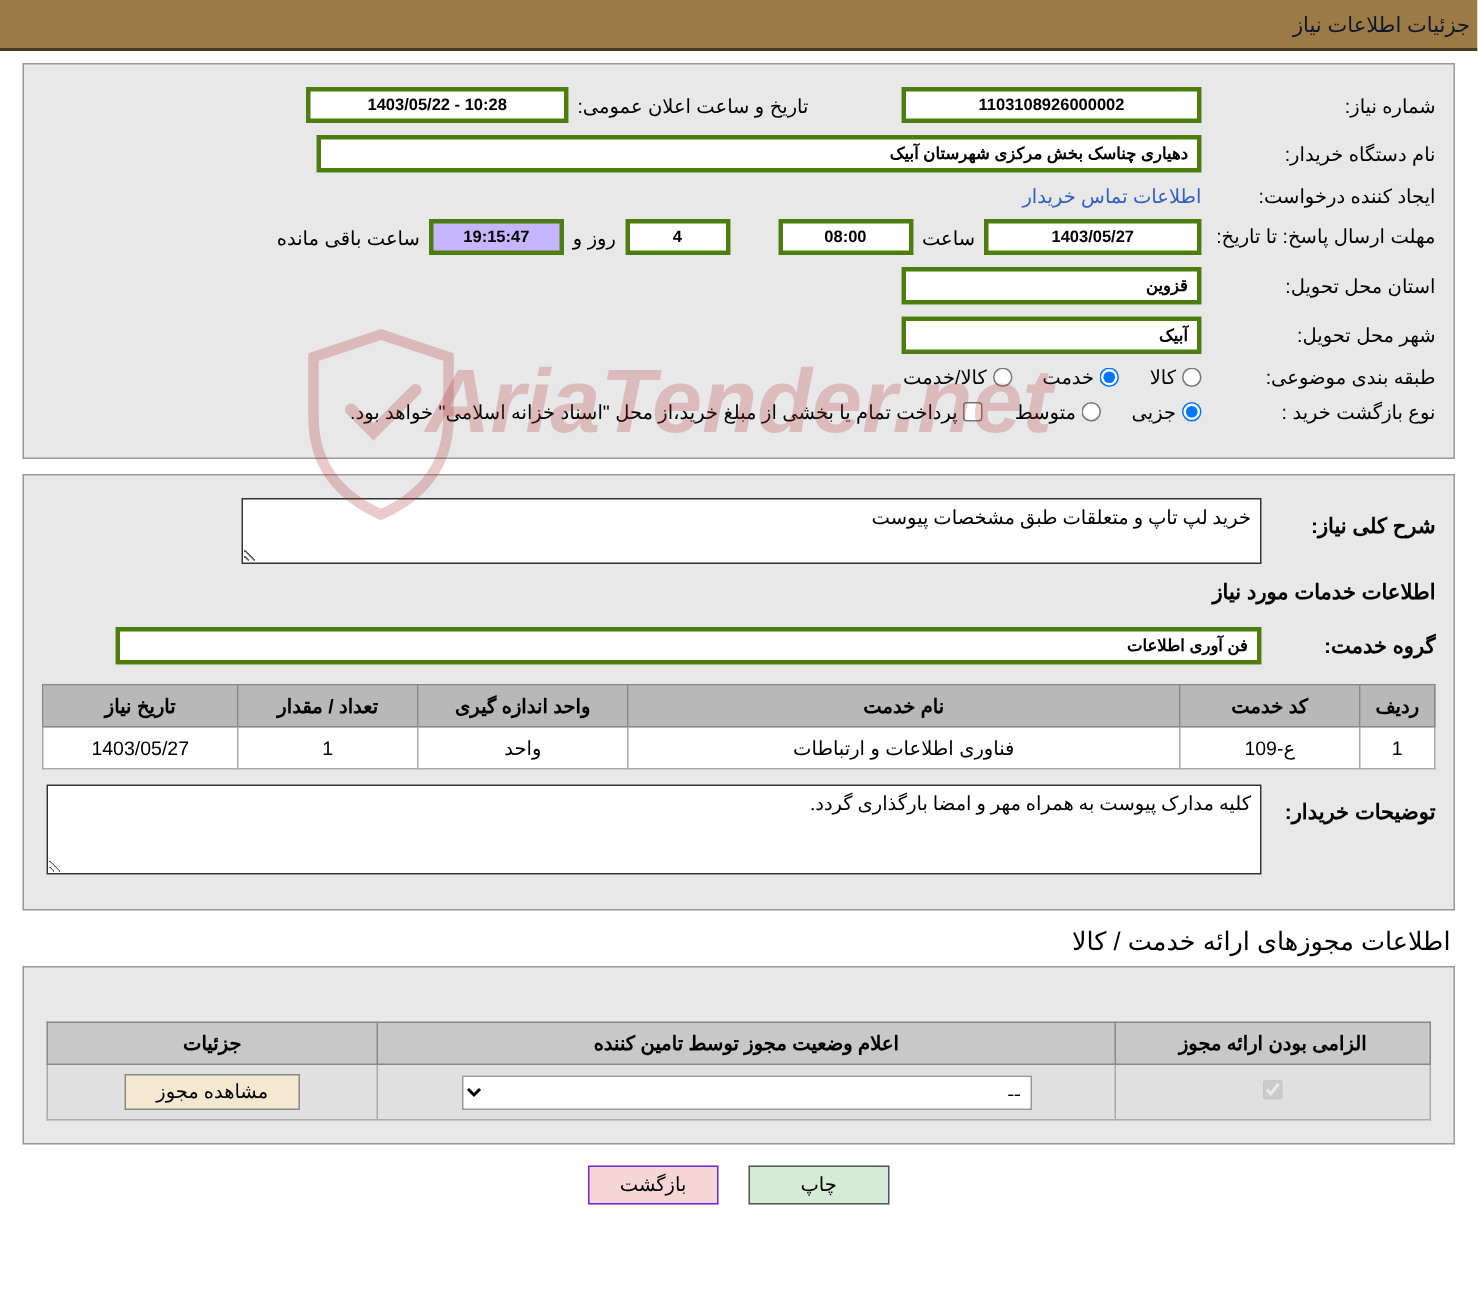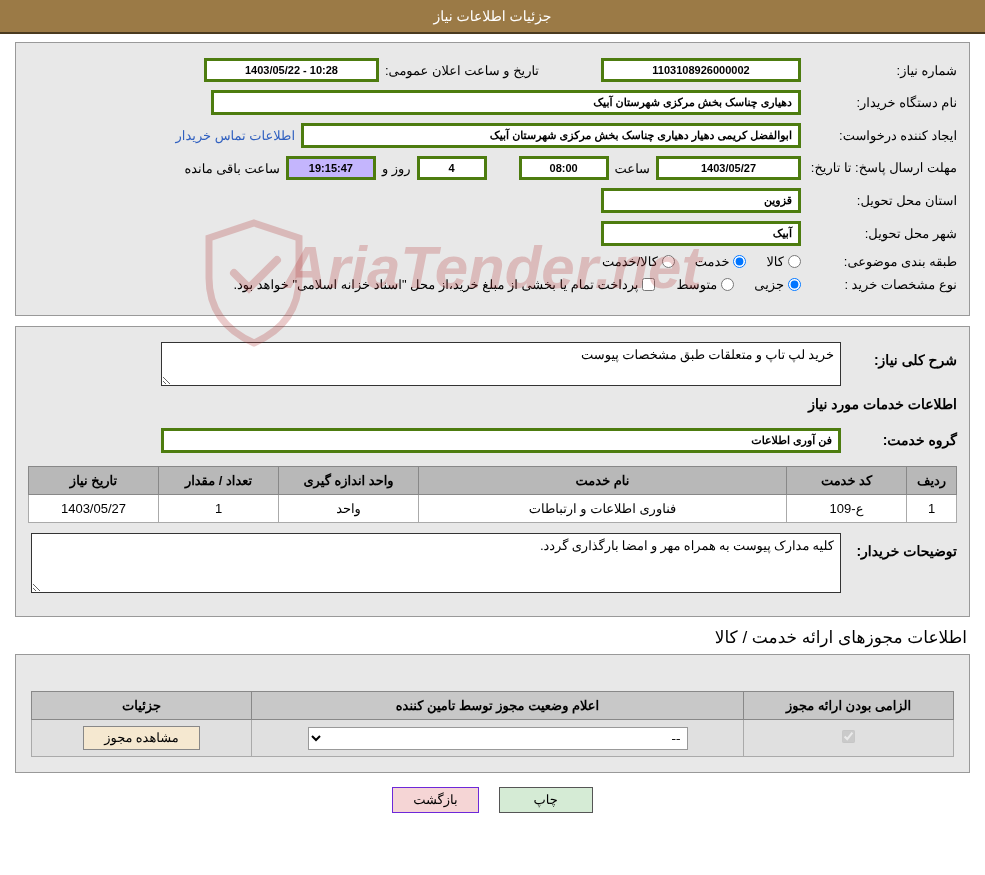--- a/index.html
+++ b/index.html
@@ -5,26 +5,25 @@
 * { box-sizing: border-box; margin: 0; padding: 0; }
 body {
   font-family: Tahoma, Arial, sans-serif;
   font-size: 13px;
   background: #fff;
   width: 985px;
   direction: rtl;
 }
 .header-bar {
   background: #9b7a46;
-  color: #ffffff;
-  padding: 8px 16px;
+  color: #0f172a;
+  padding: 8px 5px;
   font-size: 14px;
   border-bottom: 2px solid #4a3a1f;
   margin-bottom: 8px;
-  text-align: center;
 }
 .main-panel {
   background: #e8e8e8;
   border: 1px solid #999;
   margin: 0 15px 10px 15px;
   padding: 15px 12px;
   position: relative;
 }
 .row {
   display: flex;
@@ -198,21 +197,20 @@
     <span class="field" style="width:175px;text-align:center;justify-content:center;direction:ltr">1403/05/22 - 10:28</span>
   </div>
 
   <div class="row">
     <span class="label" style="width:150px">نام دستگاه خریدار:</span>
     <span class="field" style="width:590px">دهیاری چناسک بخش مرکزی شهرستان آبیک</span>
   </div>
 
   <div class="row">
     <span class="label" style="width:150px">ایجاد کننده درخواست:</span>
-    <span class="field" style="width:500px">ابوالفضل کریمی دهیار دهیاری چناسک بخش مرکزی شهرستان آبیک</span>
     <span class="link-text">اطلاعات تماس خریدار</span>
   </div>
 
   <div class="row">
     <span class="label" style="width:150px;line-height:1.3">مهلت ارسال پاسخ:  تا تاریخ:</span>
     <span class="field" style="width:145px;justify-content:center">1403/05/27</span>
     <span class="label">ساعت</span>
     <span class="field" style="width:90px;justify-content:center">08:00</span>
     <span style="width:20px"></span>
     <span class="field" style="width:70px;justify-content:center">4</span>
@@ -243,21 +241,21 @@
           <span>خدمت</span>
         </label>
       <label class="radio-item">
           <input type="radio" name="cat" style="">
           <span>کالا/خدمت</span>
         </label>
     </div>
   </div>
 
   <div class="row">
-    <span class="label" style="width:150px">نوع مشخصات خرید :</span>
+    <span class="label" style="width:150px">نوع بازگشت خرید :</span>
     <div class="radio-group">
       <label class="radio-item">
           <input type="radio" name="proc" checked="" style="">
           <span>جزیی</span>
         </label>
       <label class="radio-item">
           <input type="radio" name="proc" style="">
           <span>متوسط</span>
         </label>
     </div>
@@ -271,21 +269,21 @@
 <div class="main-panel">
   <div class="row" style="align-items:flex-start">
     <span class="label section-title" style="width:110px">شرح کلی نیاز:</span>
     <textarea class="textarea-field" style="">خرید لپ تاپ و متعلقات طبق مشخصات پیوست</textarea>
   </div>
 
   <div class="section-title">اطلاعات خدمات مورد نیاز</div>
 
   <div class="row">
     <span class="label section-title" style="width:110px">گروه خدمت:</span>
-    <span class="field" style="width:680px">فن آوری اطلاعات</span>
+    <span class="field" style="width:764px">فن آوری اطلاعات</span>
   </div>
 
   <table>
     <thead>
       <tr>
         <th style="width:50px">ردیف</th>
         <th style="width:120px">کد خدمت</th>
         <th>نام خدمت</th>
         <th style="width:140px">واحد اندازه گیری</th>
         <th style="width:120px">تعداد / مقدار</th>

